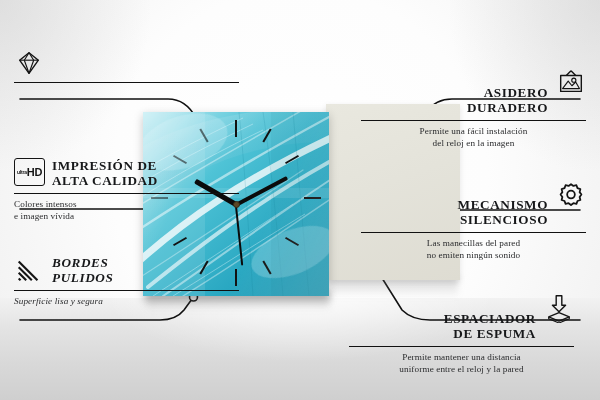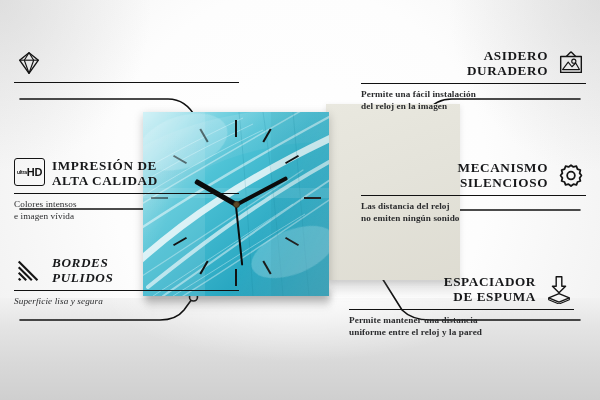--- a/index.html
+++ b/index.html
@@ -32,27 +32,27 @@
   .feat{position:absolute;width:225px;}
   .feat .hrow{display:flex;align-items:center;gap:8px;}
   .feat.left .hrow{justify-content:flex-start;}
   .feat.right .hrow{justify-content:flex-end;flex-direction:row;}
   .ftitle{
     font-family:"Liberation Serif", serif;
     font-weight:bold;font-size:13.2px;letter-spacing:.6px;
     color:#17181a;line-height:1.16;text-transform:uppercase;
   }
   .feat.left .ftitle{text-align:left;}
-  .feat.right .ftitle{text-align:right;}
+  .feat.right .ftitle{text-align:right;margin-top:37px;}
   .rule{height:1.4px;background:#111;margin-top:4px;width:100%;}
   .fdesc{
     font-family:"Liberation Serif", serif;
     font-size:9.2px;color:#2a2b2d;line-height:1.33;margin-top:4px;letter-spacing:.1px;
   }
-  .feat.right .fdesc{text-align:left;font-weight:bold;}
+  .feat.right .fdesc{text-align:center;}
   .ico{width:30px;height:30px;flex:0 0 30px;display:block;}
   .ico svg{width:30px;height:30px;display:block;}
 
   
   #f-glass{left:14px;top:48px;}
   #f-print{left:14px;top:158px;}
   #f-edges{left:14px;top:255px;font-style:italic;}
   #f-hook{right:14px;top:48px;}
   #f-mech{right:14px;top:160px;}
   #f-foam{right:26px;top:274px;}
@@ -305,21 +305,21 @@
           <path d="M16 5.5 L18.6 7.4 L21.8 6.6 L22.9 9.7 L26 10.8 L25.2 14 L27.1 16.6 L25.2 19.2
                    L26 22.4 L22.9 23.5 L21.8 26.6 L18.6 25.8 L16 27.7 L13.4 25.8 L10.2 26.6
                    L9.1 23.5 L6 22.4 L6.8 19.2 L4.9 16.6 L6.8 14 L6 10.8 L9.1 9.7 L10.2 6.6
                    L13.4 7.4 Z"></path>
           <circle cx="16" cy="16.6" r="4.1"></circle>
         </svg>
       </span>
     </div>
     <div class="rule"></div>
     <div class="fdesc">
-      <span>Las distancia del reloj</span><br>
+      <span>Las manecillas del pared</span><br>
       <span>no emiten ningún sonido</span>
     </div>
   </div>
 
   <div class="feat right" id="f-foam">
     <div class="hrow">
       <div>
         <div class="ftitle">
           <span>ESPACIADOR</span><br>
           <span>DE ESPUMA</span>

